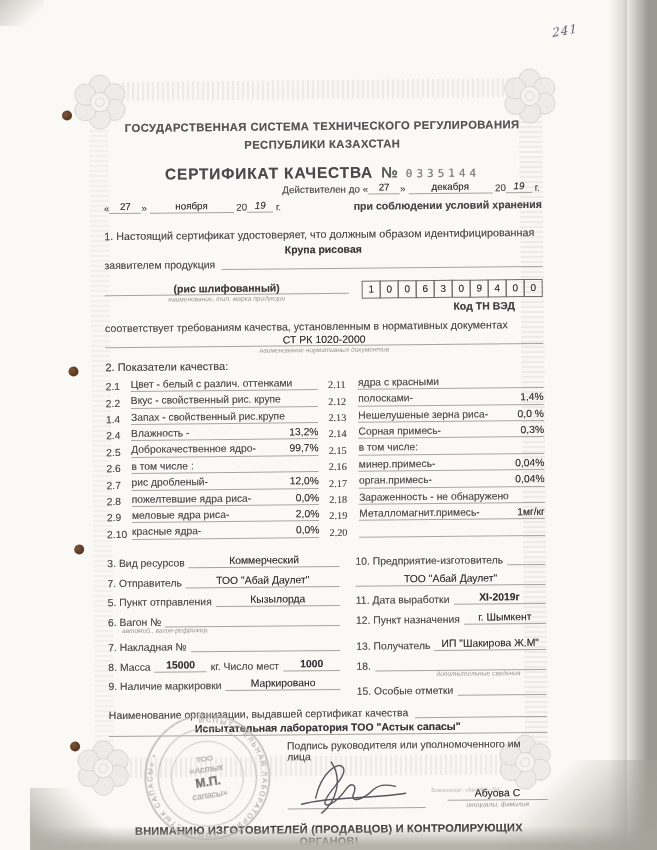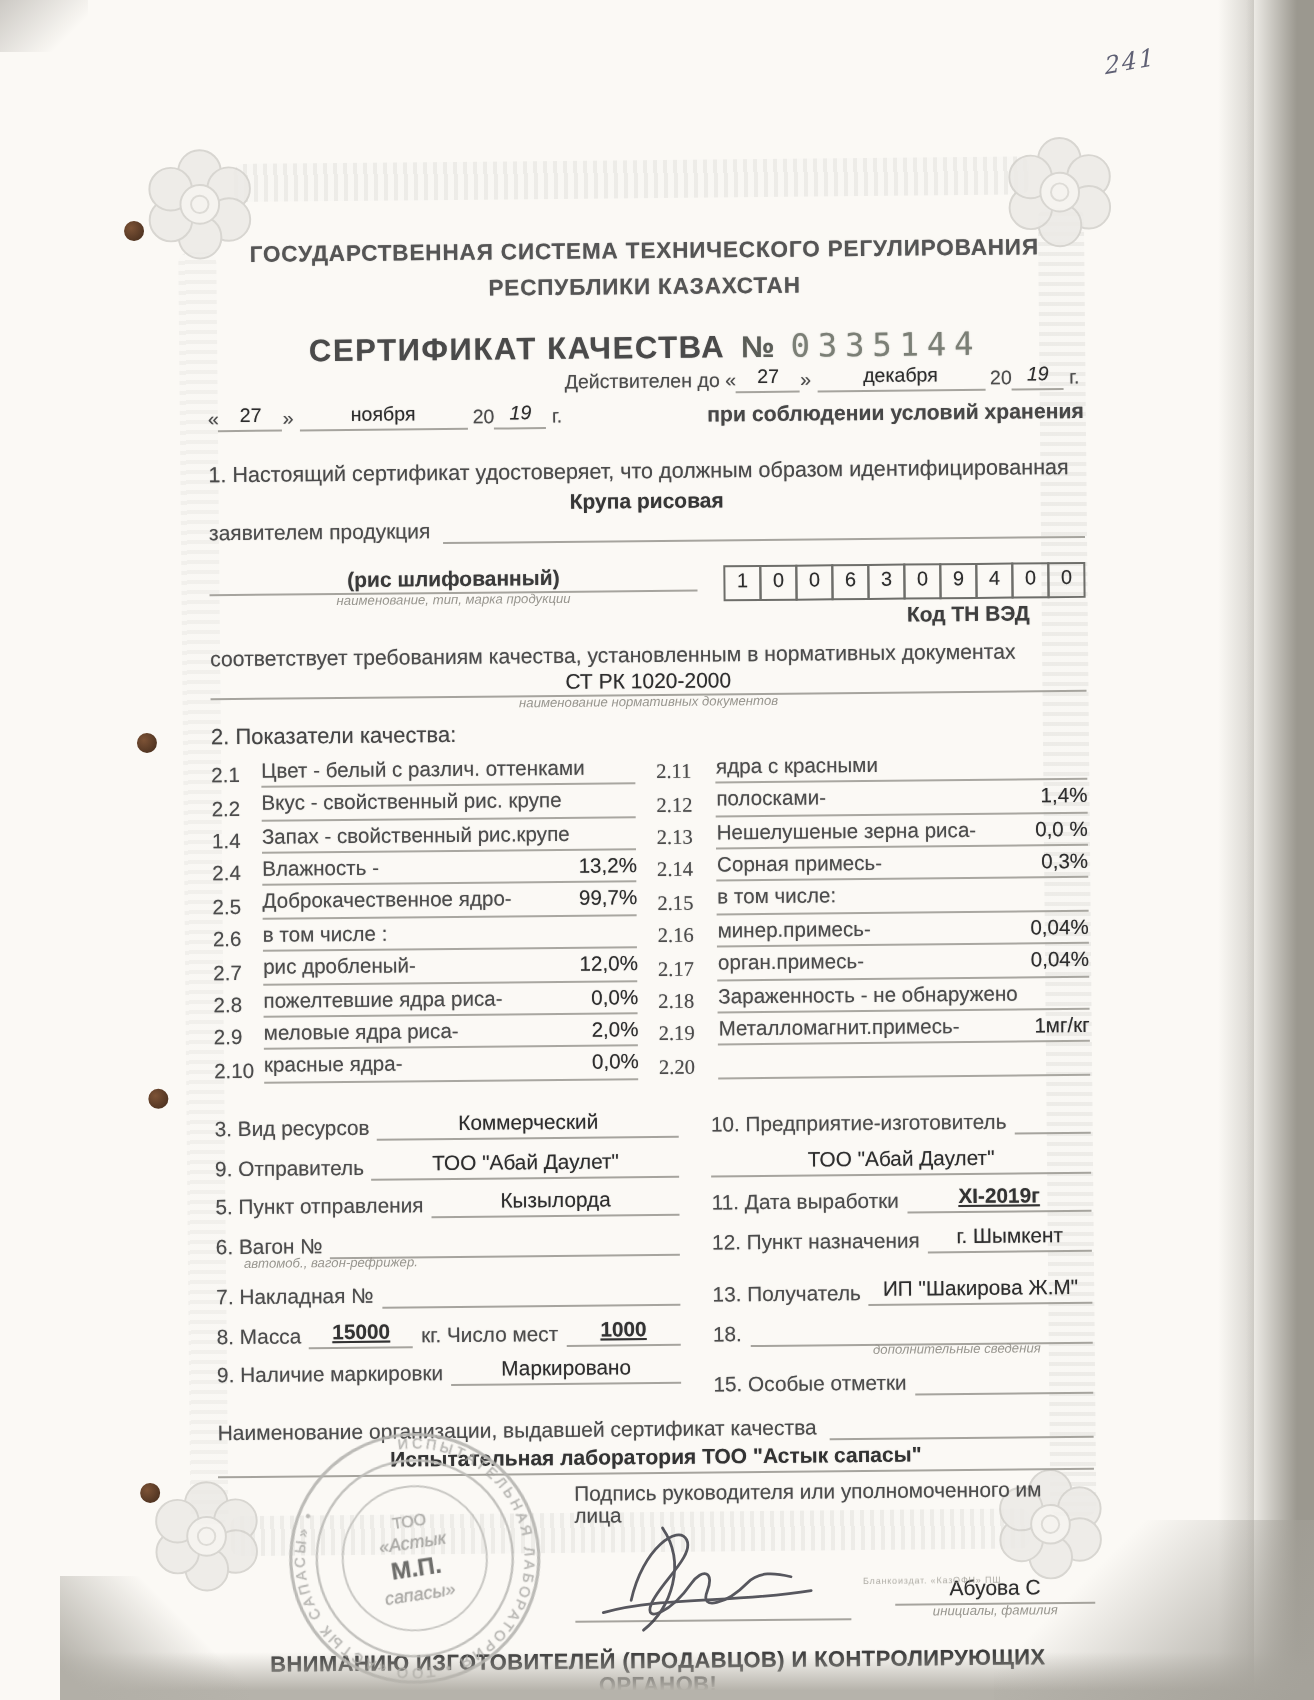--- a/index.html
+++ b/index.html
@@ -40,21 +40,21 @@
       letter-spacing:1px;opacity:.85;}
 
   
   .content{position:absolute;left:106px;top:118px;width:438px;font-size:10.5px;
       text-shadow:0 0 .5px rgba(76,76,76,.5);}
   .center{text-align:center;}
   .gov{font-size:11.3px;font-weight:bold;color:#555;letter-spacing:.4px;line-height:1.55;}
   .title-row{margin-top:11px;display:flex;justify-content:center;align-items:baseline;gap:8px;}
   .cert-title{font-size:15.5px;font-weight:bold;color:#4a4a4a;letter-spacing:.8px;}
   .no-sign{font-size:15px;font-weight:bold;color:#5b5e58;}
-  .serial{font-family:"DejaVu Sans Mono",monospace;font-size:16px;color:#7b7f76;
+  .serial{font-family:"DejaVu Sans Mono",monospace;font-size:11px;color:#7b7f76;
       letter-spacing:4px;text-shadow:0 0 .7px rgba(123,127,118,.6);}
   .valid-row{margin-top:1px;text-align:right;font-size:9.8px;padding-right:2px;}
   .date-row{margin-top:5px;display:flex;justify-content:space-between;align-items:flex-end;font-size:9.8px;}
   .storage{font-weight:bold;font-size:10.6px;color:#474747;}
 
   .u{display:inline-block;border-bottom:1px solid #a6a49e;text-align:center;
      color:#2d2d2d;padding:0 3px;line-height:1.1;vertical-align:bottom;}
   .du{min-width:26px;} .mu{min-width:78px;} .yu{min-width:20px;font-style:italic;}
 
   .p1{margin-top:16px;font-size:10.8px;color:#4a4a4a;}
@@ -87,21 +87,21 @@
       border-bottom:1px solid #a9a7a1;line-height:1.2;}
   .qval{color:#2d2d2d;white-space:nowrap;padding-left:4px;margin-top:32px;}
 
   .ship{display:flex;margin-top:10px;}
   .ship-l{flex:0 0 53%;padding-right:16px;}
   .ship-r{flex:1;}
   .srow{display:flex;align-items:flex-end;min-height:19.5px;font-size:10.4px;}
   .srow .lbl{white-space:nowrap;padding-right:4px;}
   .srow .fill{flex:1;border-bottom:1px solid #a6a49e;text-align:center;
       color:#2d2d2d;line-height:1.15;min-height:12px;}
-  .srow .fill.b{font-weight:bold;color:#333;text-decoration:underline;}
+  .srow .fill.b{font-weight:bold;color:#333;}
   .scap{font-size:6.6px;font-style:italic;color:#98968f;margin-top:-1px;text-shadow:none;}
   .gap{height:7px;}
 
   .footer{position:relative;margin-top:9px;}
   .org-val{border-bottom:1px solid #a6a49e;text-align:center;font-weight:bold;
       color:#333;margin-top:2px;line-height:1.2;}
   .sign-label{margin-left:178px;margin-top:5px;font-size:10.4px;}
   .sig-zone{margin-left:178px;display:flex;align-items:flex-end;margin-top:2px;}
   .sig-box{width:138px;border-bottom:1px solid #a6a49e;height:44px;position:relative;}
   .sig-box svg{position:absolute;left:0;bottom:-6px;}
@@ -372,21 +372,21 @@
       </div>
     </div>
 
     <div class="ship">
       <div class="ship-l">
         <div class="srow">
               <span class="lbl">3. Вид ресурсов</span>
               <span class="fill">Коммерческий</span>
             </div>
         <div class="srow">
-              <span class="lbl">9. Отправитель</span>
+              <span class="lbl">7. Отправитель</span>
               <span class="fill">ТОО "Абай Даулет"</span>
             </div>
         <div class="srow">
               <span class="lbl">5. Пункт отправления</span>
               <span class="fill">Кызылорда</span>
             </div>
         <div class="srow">
               <span class="lbl">6. Вагон №</span>
               <span class="fill"></span>
             </div>

